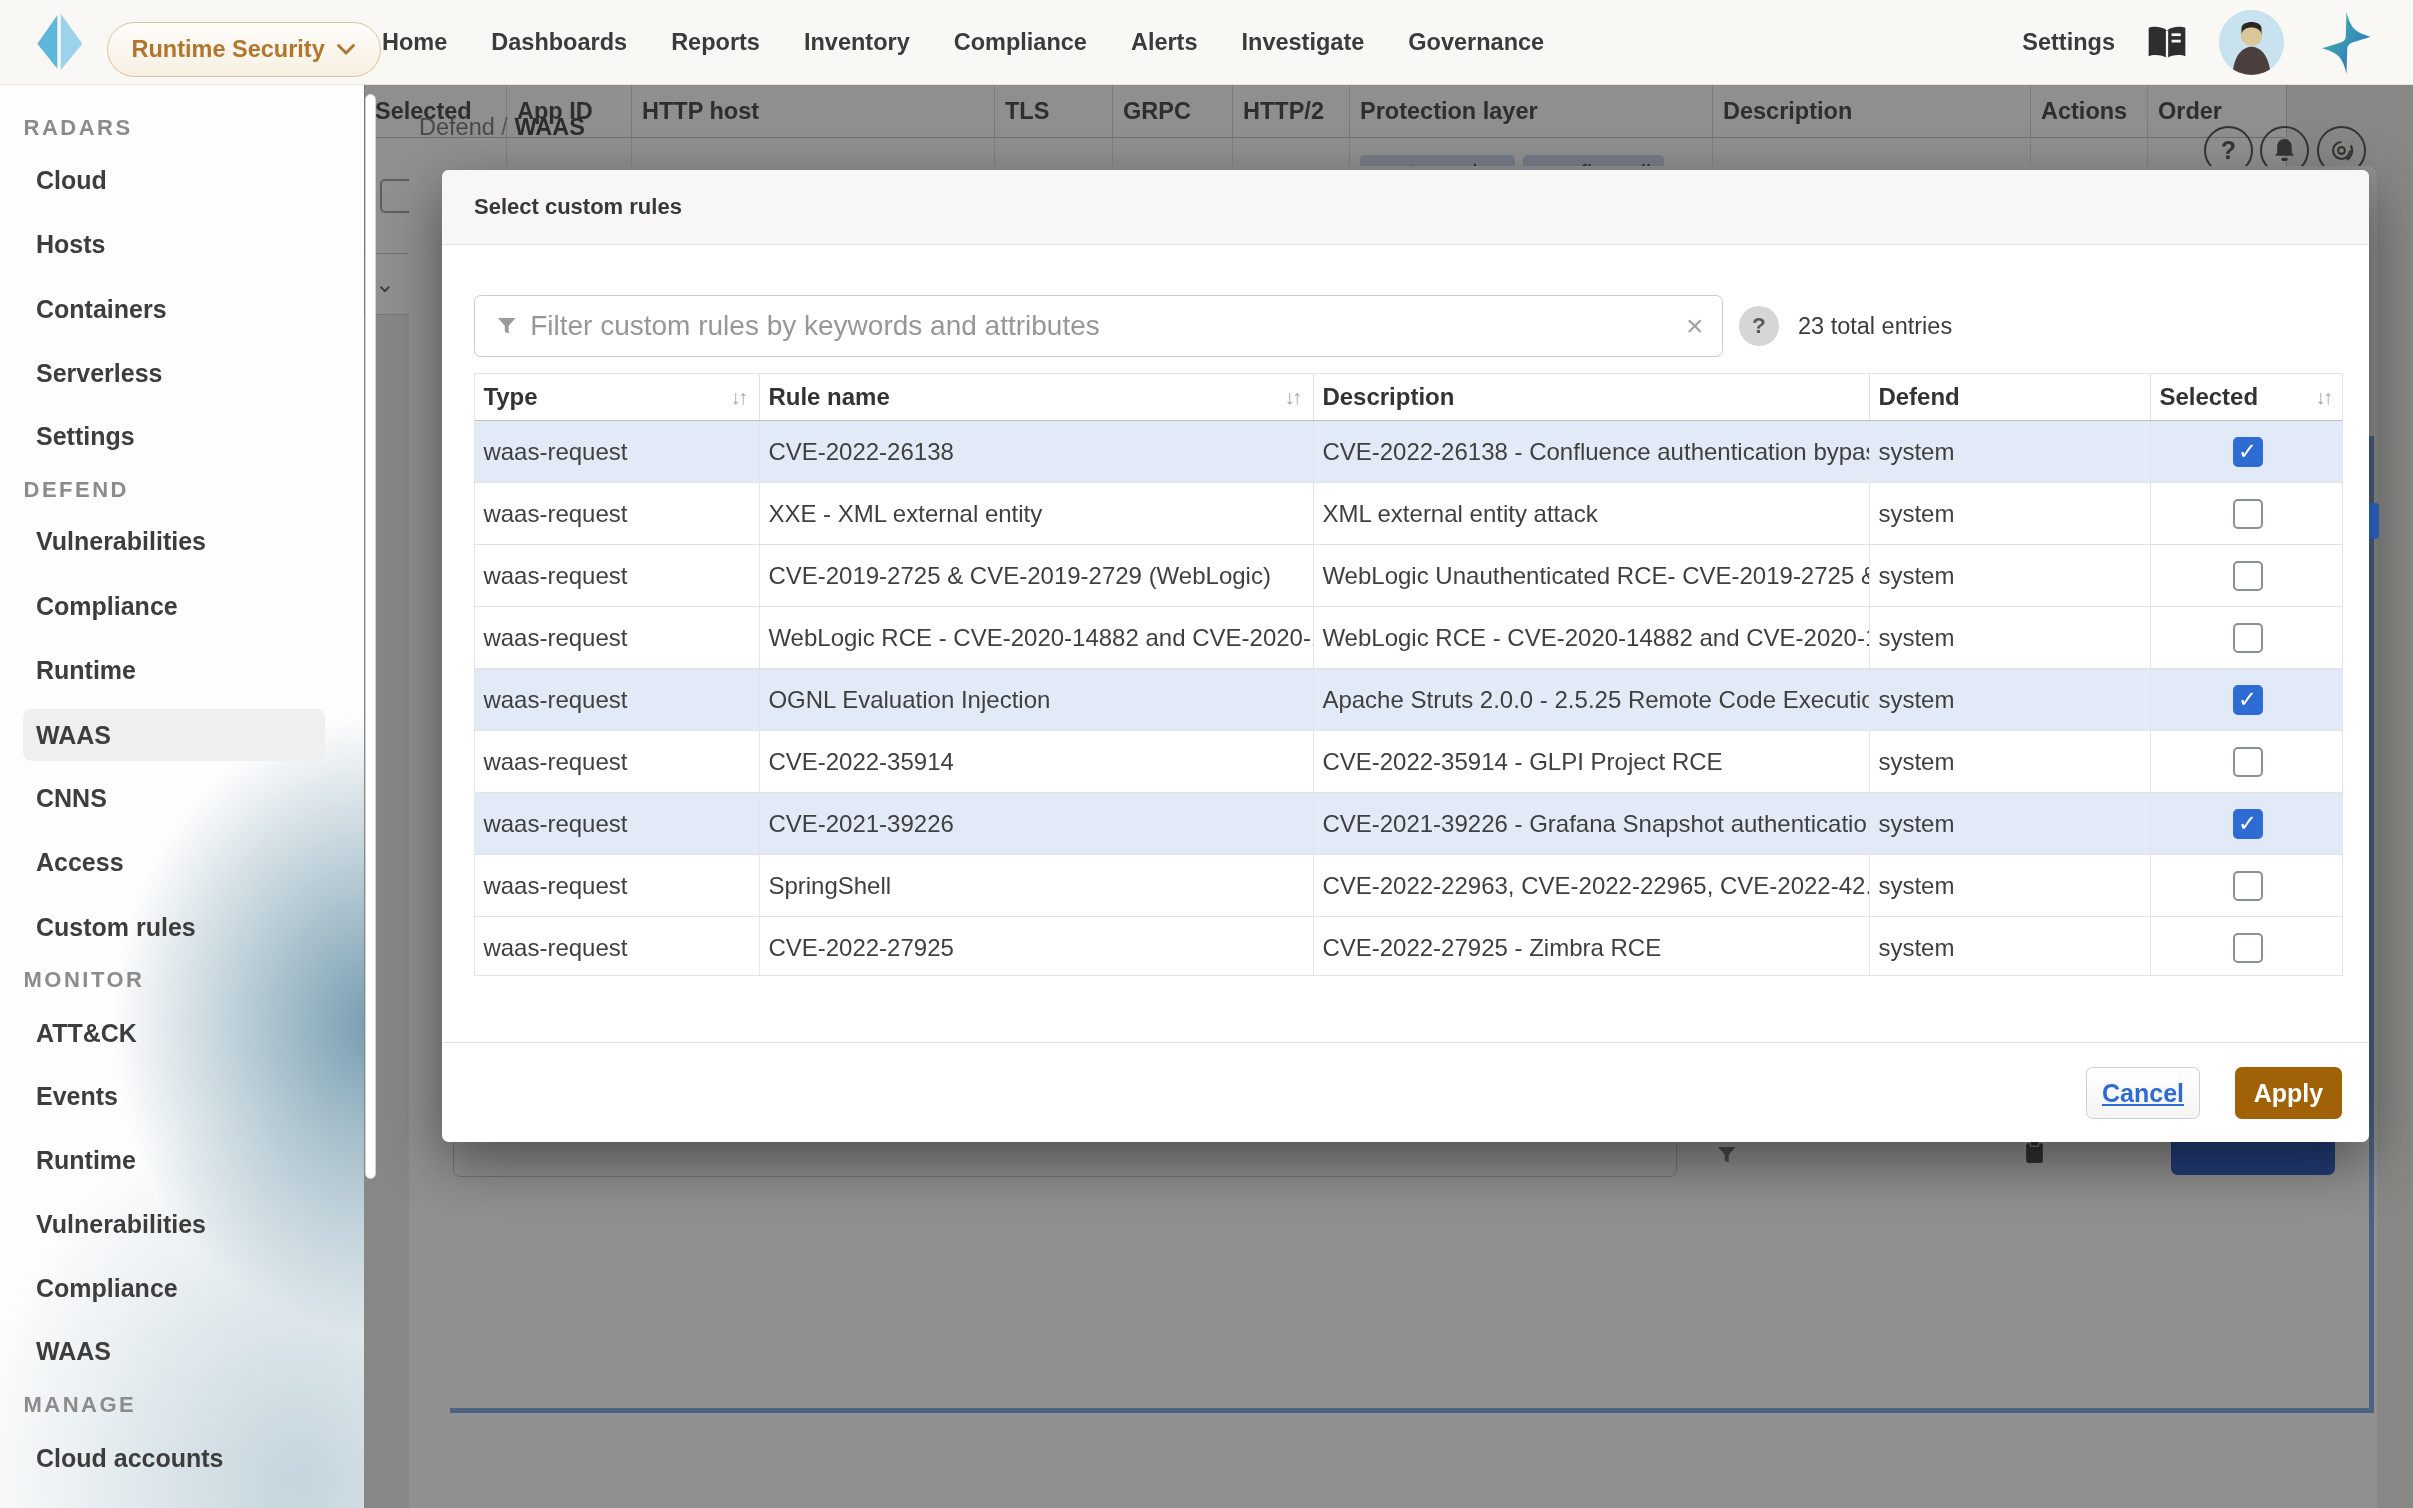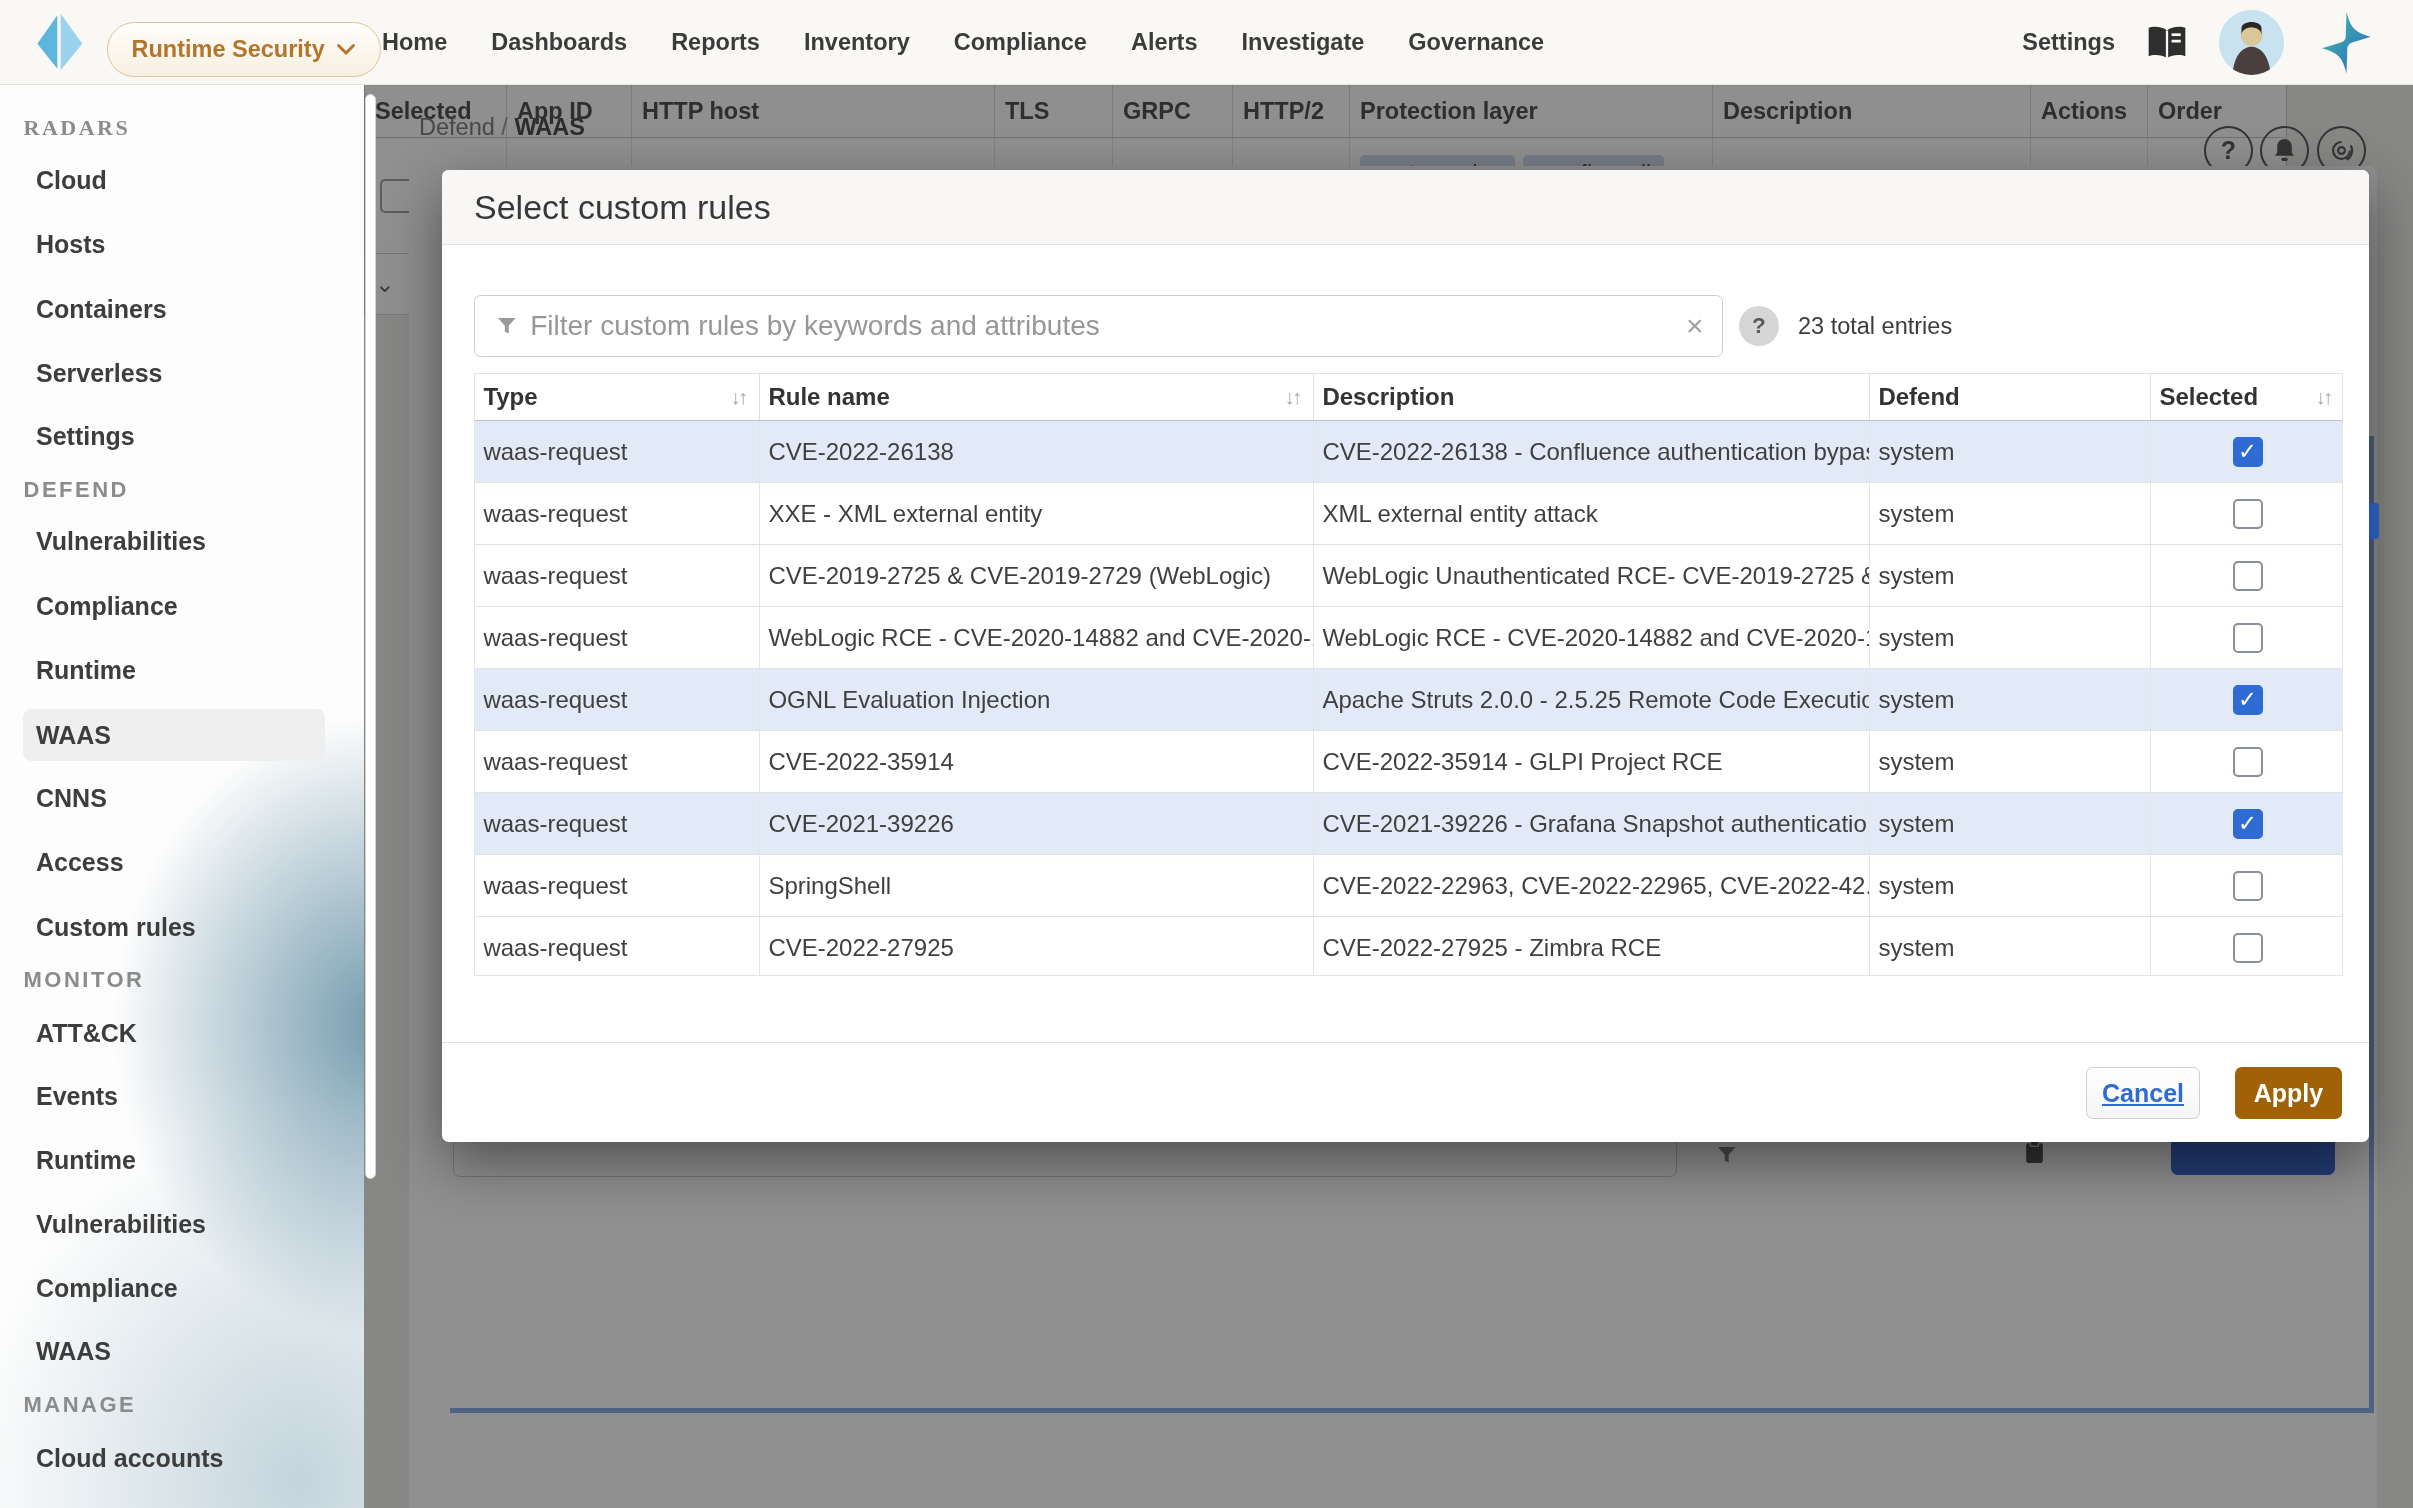--- a/index.html
+++ b/index.html
@@ -67,21 +67,21 @@
   .l4date{font-size:23.5px;color:#2b2b2b;}
   .l4show{font-size:24px;font-weight:600;color:#2e6bd3;}
 
   #overlay{left:364px;top:84px;width:2050px;height:1425px;background:rgba(42,42,42,.52);z-index:20;}
   #bluepeek{left:2369px;top:503px;width:10px;height:36px;background:#2e6bd3;border-radius:0 3.4px 3.4px 0;z-index:60;}
 
   
   #modal{left:442px;top:170px;width:1927px;height:972px;background:#fff;border-radius:6.7px;
      box-shadow:0 20px 59px rgba(0,0,0,.45);z-index:70;}
   .m-header{left:0;top:0;width:1927px;height:74px;background:#f8f7f5;border-bottom:0.8px solid #e2e2e2;border-radius:6.7px 6.7px 0 0;}
-  .m-title{left:32px;top:0;height:74px;line-height:74px;font-size:34px;font-weight:400;color:#383838;}
+  .m-title{left:32px;top:0;height:74px;line-height:74px;font-size:22px;font-weight:700;color:#383838;}
   .m-filter{left:32px;top:125px;width:1249px;height:62px;border:1.7px solid #cccccc;border-radius:6.7px;box-sizing:border-box;
      display:flex;align-items:center;}
   .m-placeholder{font-size:28px;color:#979797;margin-left:11.7px;flex:1;}
   .m-clear{font-size:30px;color:#a2a2a2;margin-right:18.4px;cursor:pointer;}
   .m-help{left:1297px;top:136px;width:40px;height:40px;border-radius:50%;background:#d6d6d6;color:#5a5a5a;
      font-size:22.6px;font-weight:700;display:flex;align-items:center;justify-content:center;}
   .m-entries{left:1356px;top:136px;height:40px;line-height:40px;font-size:23.5px;color:#3c3c3c;}
 
   #mtable{left:32px;top:203px;width:1869px;height:603px;overflow:hidden;border:0.8px solid #e4e4e4;box-sizing:border-box;}
   .mhead,.mrow,.msliver{display:grid;grid-template-columns:285px 554px 556px 281px 193px;}
@@ -257,21 +257,21 @@
               <stop offset="1" stop-color="#2a63c6"></stop>
         </linearGradient>
           </defs>
         <path d="M40 2 C45 22 50 27 70 33 L47 40 C44 41 42 43 41 46 L40 78 C35 58 30 53 10 47 L33 40 C36 39 38 37 39 34 Z" fill="url(#pg)"></path>
       </svg>
     </div>
   </div>
 
   <div id="sidebar" class="abs">
     <div class="sb-active abs"></div>
-    <div class="sb-header abs" style="top:25px;font-family:Liberation Serif, serif;">RADARS</div>
+    <div class="sb-header abs" style="top:25px;">RADARS</div>
     <div class="sb-item abs" style="top:78px;">Cloud</div>
     <div class="sb-item abs" style="top:142px;">Hosts</div>
     <div class="sb-item abs" style="top:207px;">Containers</div>
     <div class="sb-item abs" style="top:271px;">Serverless</div>
     <div class="sb-item abs" style="top:334px;">Settings</div>
     <div class="sb-header abs" style="top:387px;">DEFEND</div>
     <div class="sb-item abs" style="top:439px;">Vulnerabilities</div>
     <div class="sb-item abs" style="top:504px;">Compliance</div>
     <div class="sb-item abs" style="top:568px;">Runtime</div>
     <div class="sb-item abs" style="top:633px;">WAAS</div>

